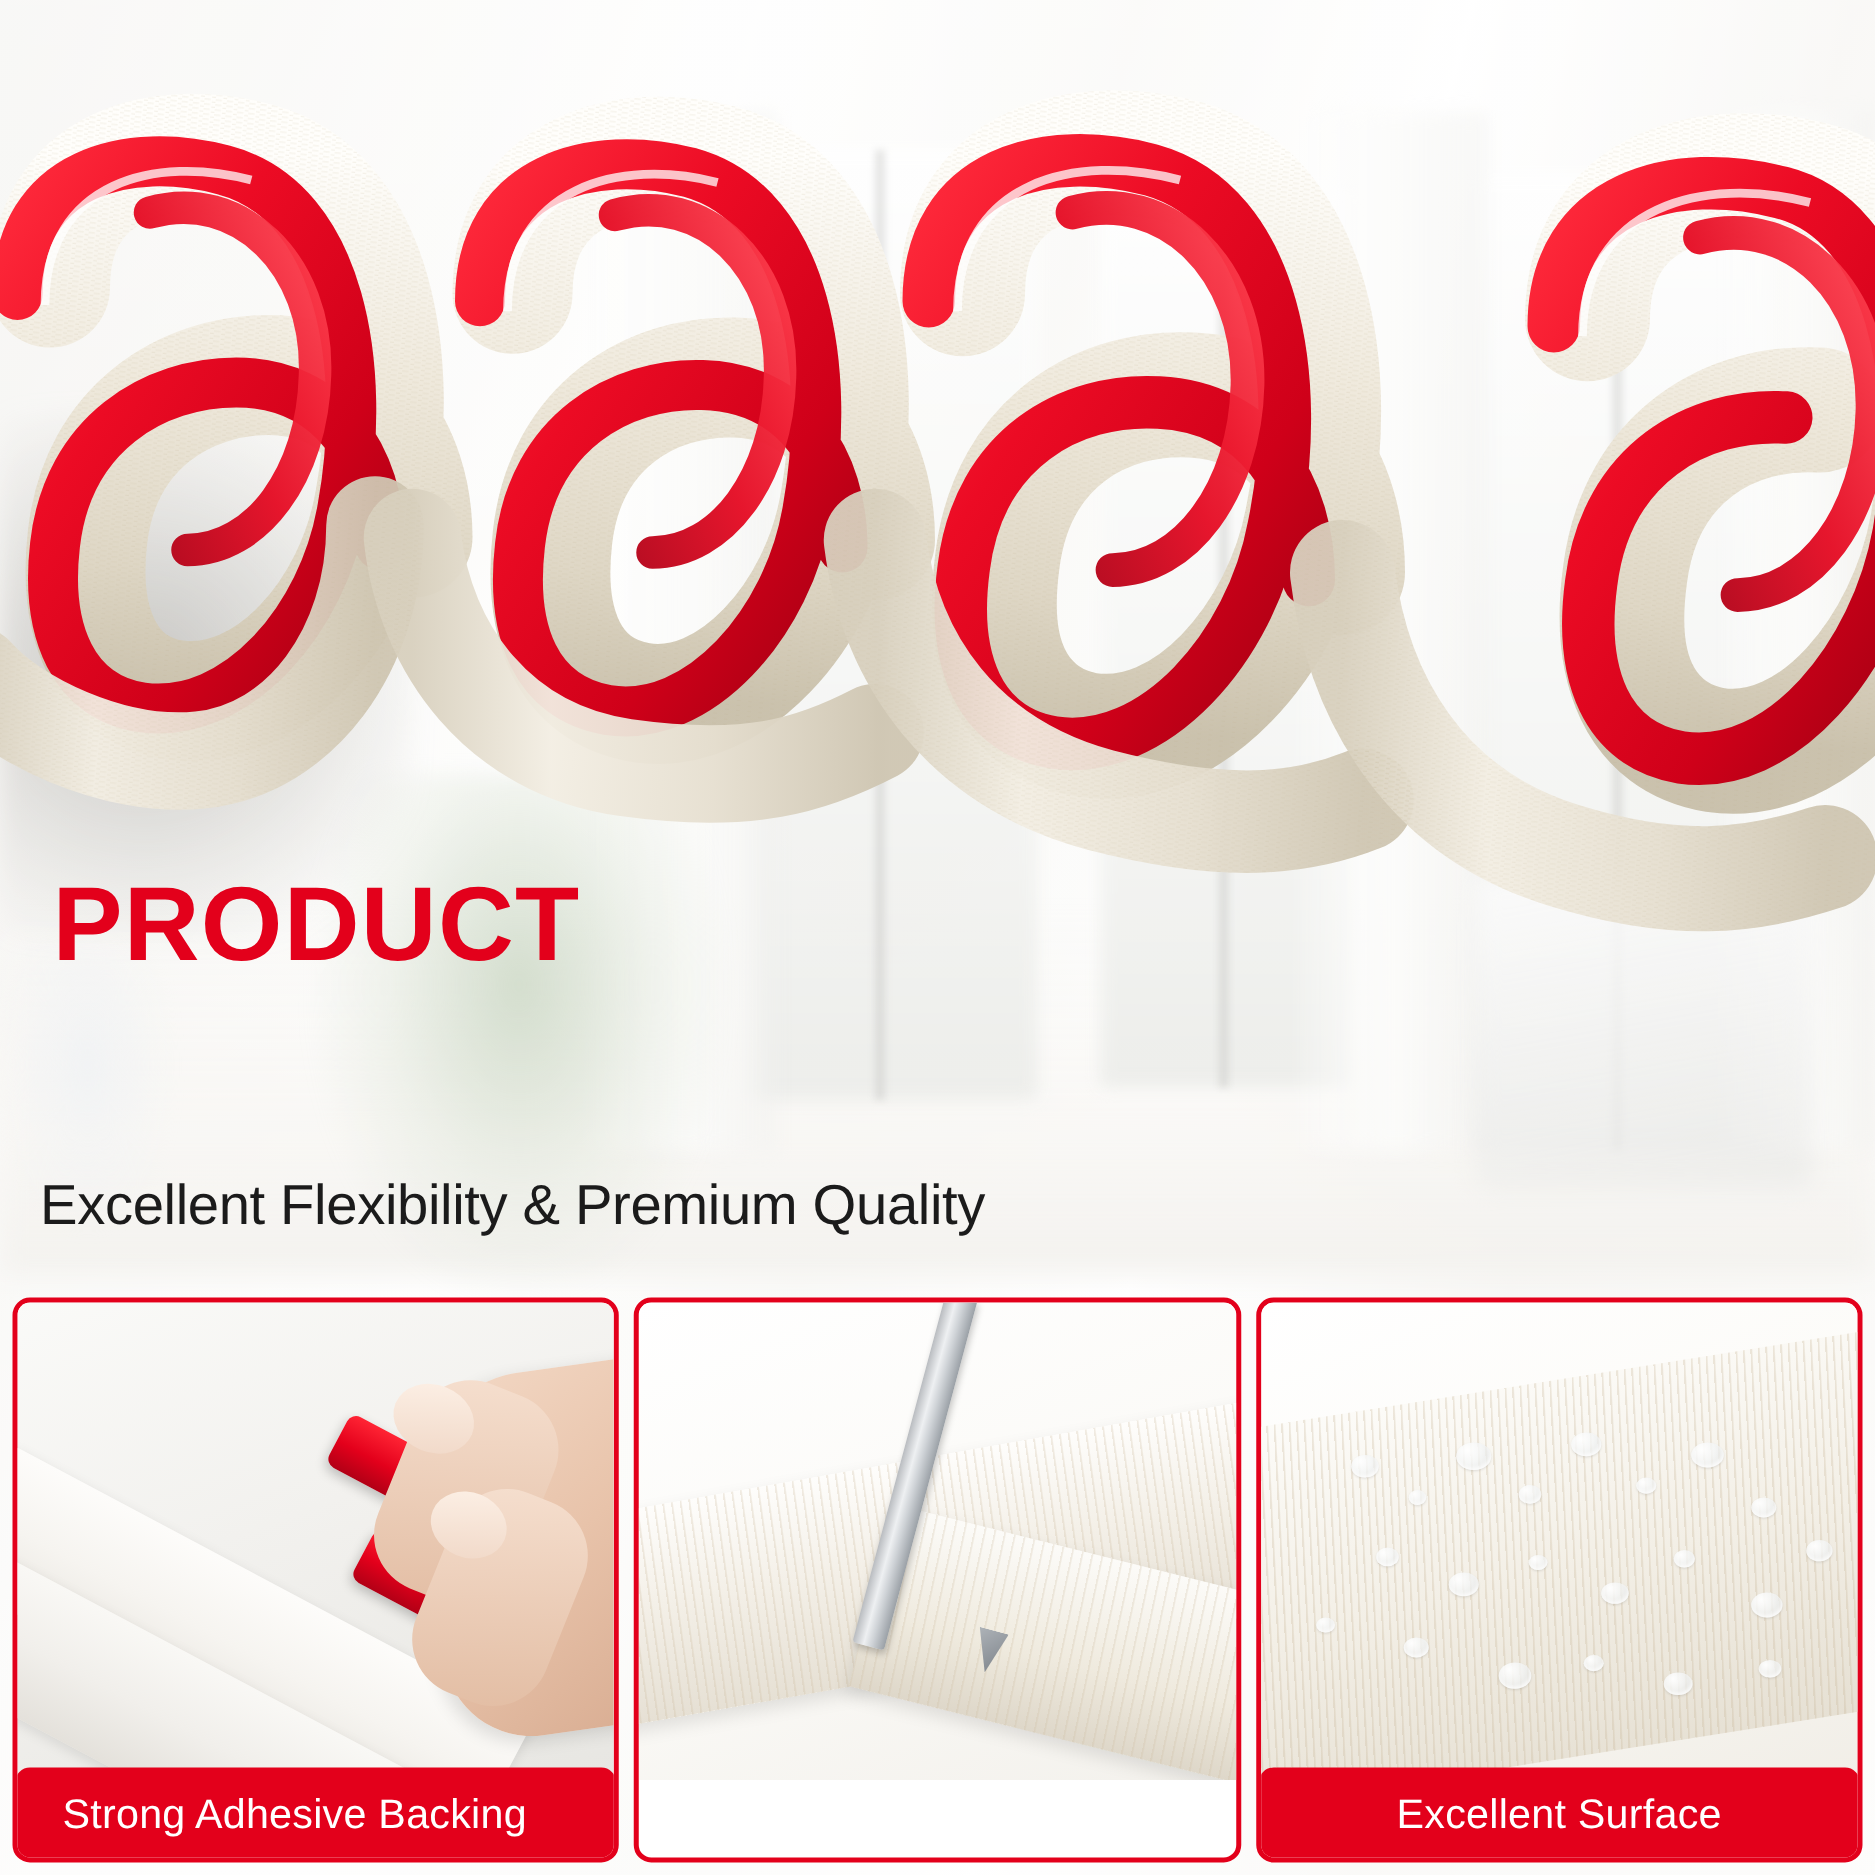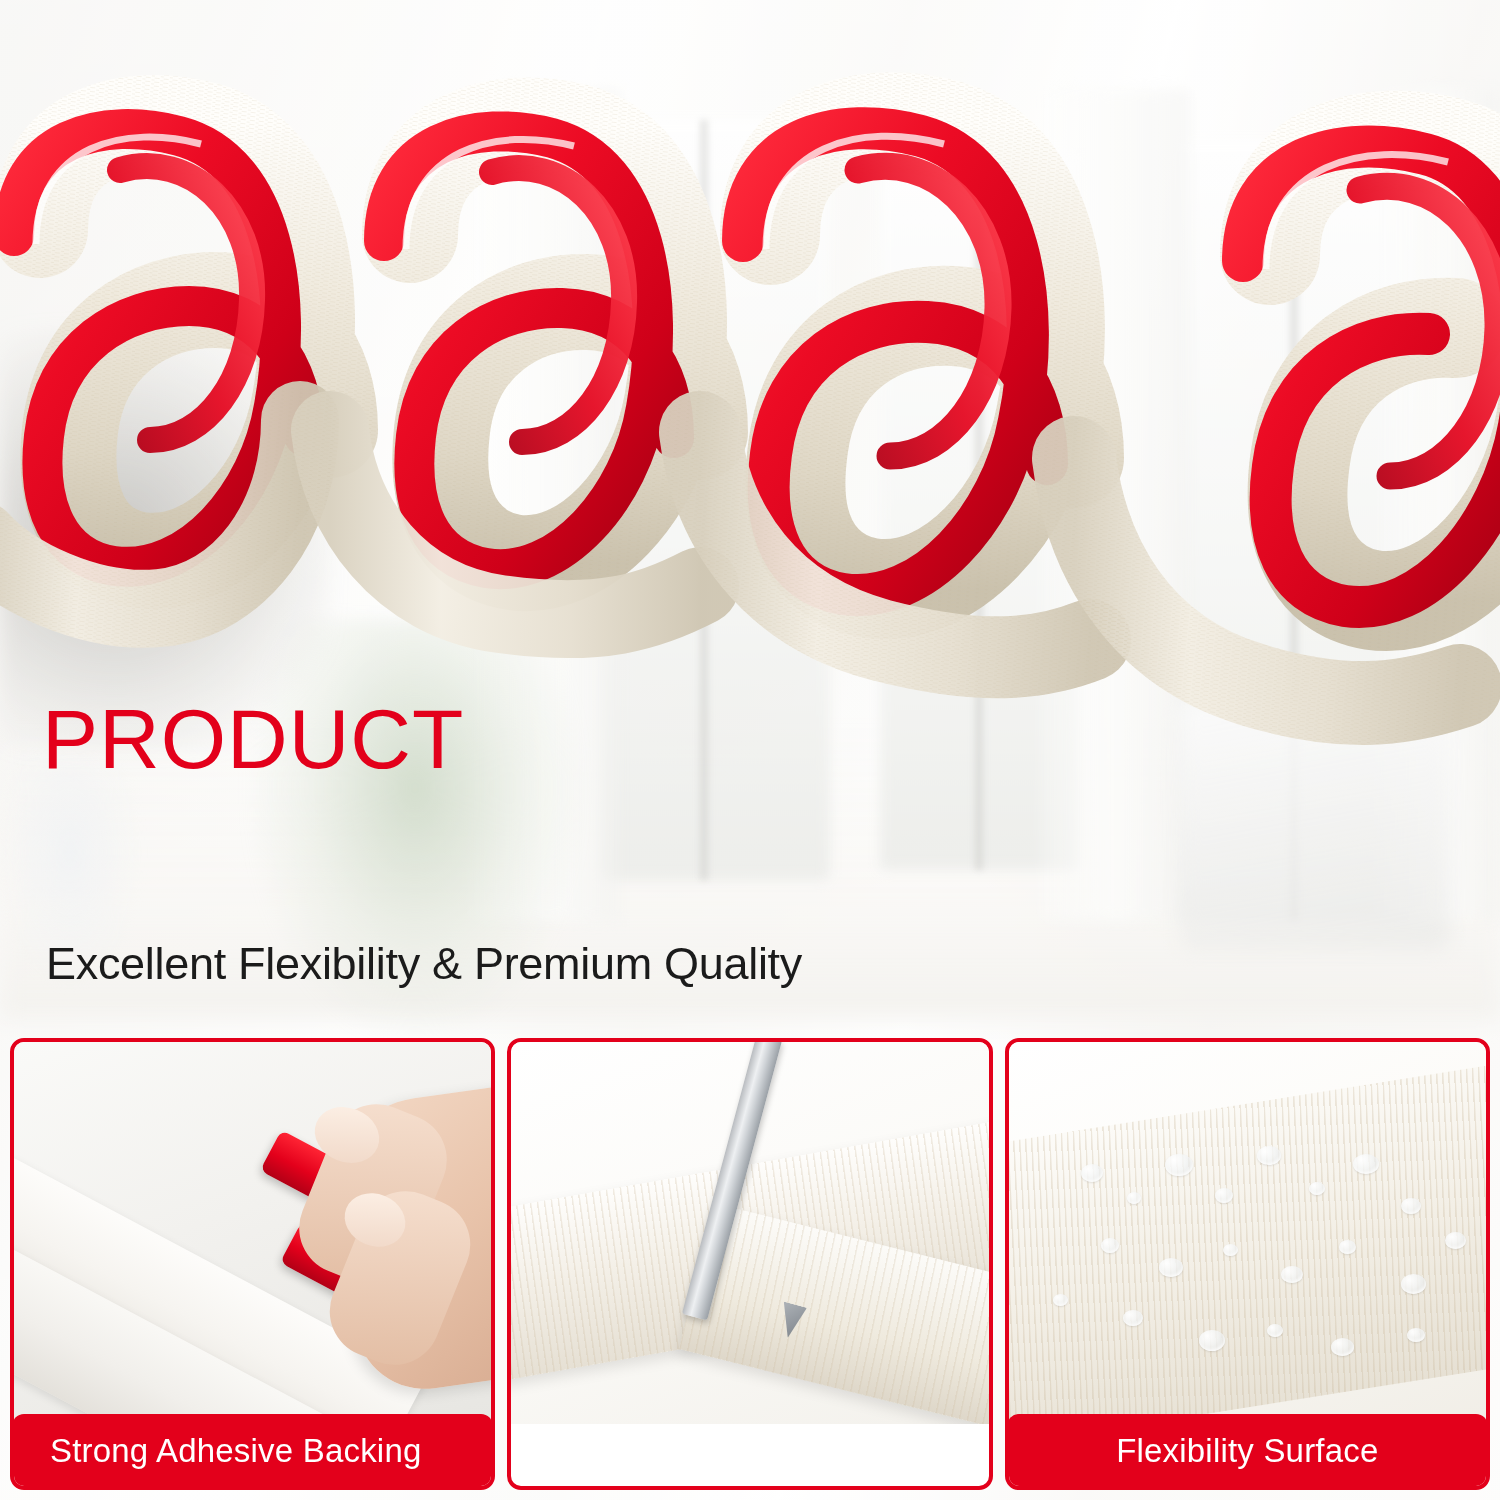--- a/index.html
+++ b/index.html
@@ -101,28 +101,28 @@
   }
 
   
   .headline {
     position: absolute;
     left: 42px;
     top: 698px;
     width: 720px;
     font-size: 84px;
     line-height: 0.98;
-    font-weight: normal;
+    font-weight: bold;
     color: #e3001b;
     letter-spacing: 1px;
   }
   .headline .line2 { display: block; }
   .subhead {
     position: absolute;
-    left: 46px;
+    left: 32px;
     top: 938px;
     font-size: 45px;
     color: #1b1b1b;
     font-weight: 400;
     letter-spacing: -0.3px;
   }
 
   
   .cards {
     position: absolute;
@@ -443,17 +443,17 @@
           <div class="drop" style="left:392px; top:232px; width:25px; height:20px;"></div>
           <div class="drop" style="left:114px; top:268px; width:20px; height:16px;"></div>
           <div class="drop" style="left:190px; top:288px; width:26px; height:21px;"></div>
           <div class="drop" style="left:258px; top:282px; width:16px; height:13px;"></div>
           <div class="drop" style="left:322px; top:296px; width:23px; height:18px;"></div>
           <div class="drop" style="left:398px; top:286px; width:18px; height:14px;"></div>
           <div class="drop" style="left:436px; top:190px; width:21px; height:17px;"></div>
           <div class="drop" style="left:44px;  top:252px; width:15px; height:12px;"></div>
         </div>
       </div>
-      <div class="card-caption">Flexibility Surface</div>
+      <div class="card-caption">Excellent Surface</div>
     </div>
 
   </div>
 </div>
 
 </body></html>

